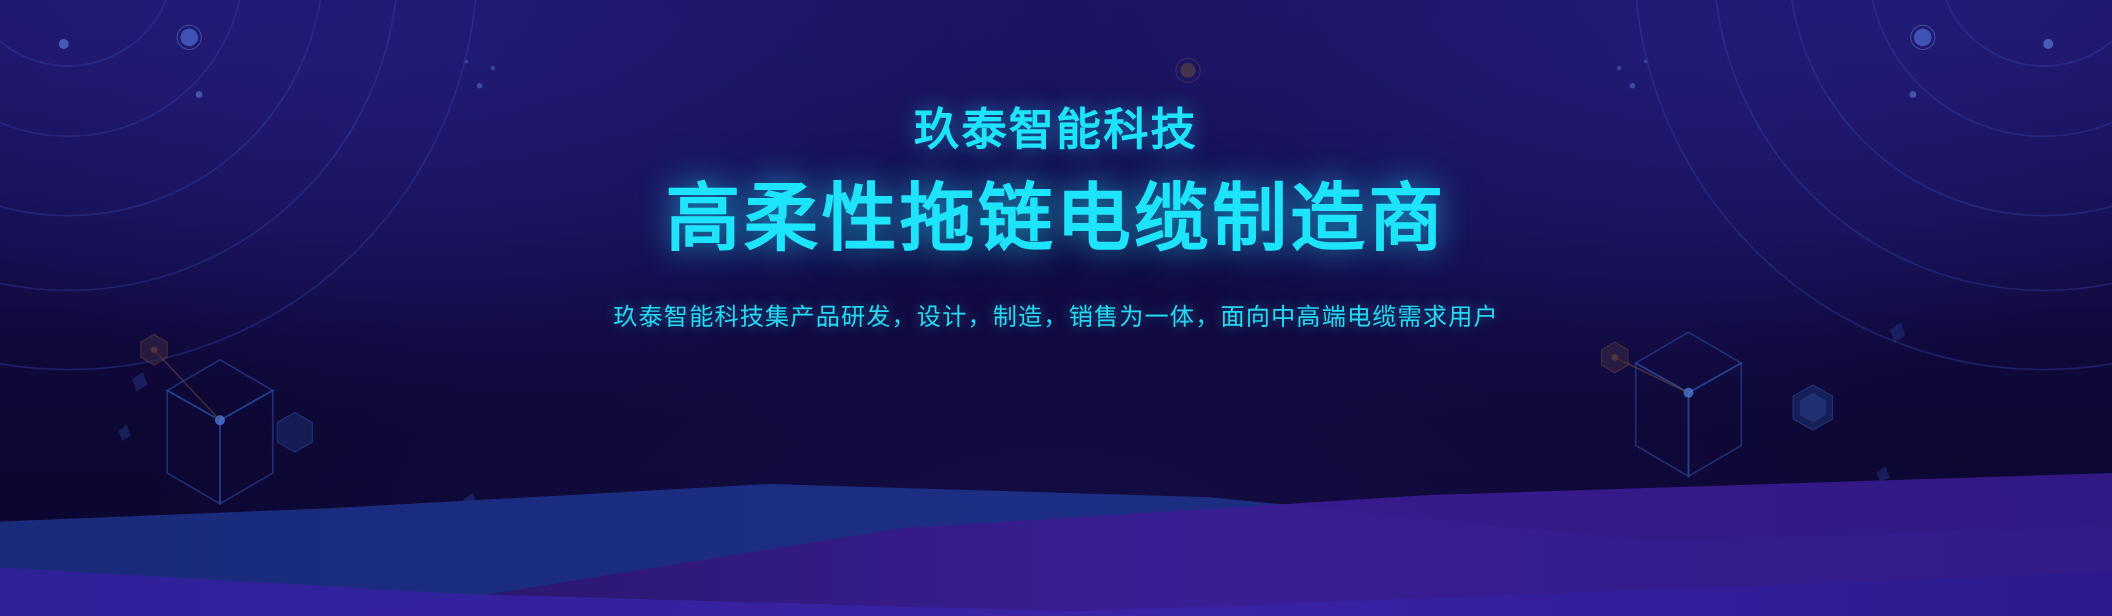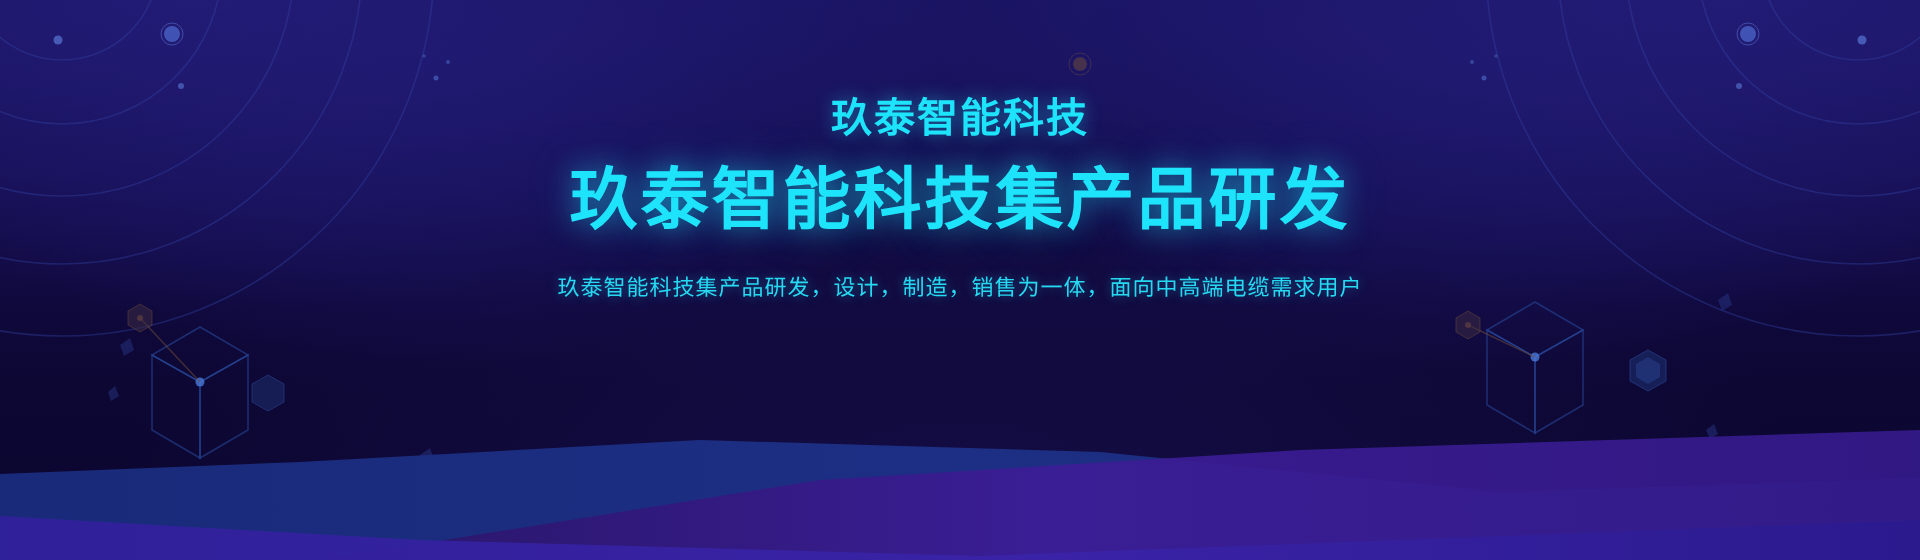--- a/index.html
+++ b/index.html
@@ -206,18 +206,18 @@
     </defs>
 
     <path d="M0 474 L300 462 L700 440 L1100 452 L1500 492 L1920 478 L1920 560 L0 560 Z" fill="url(#wBlue)"></path>
     <path d="M320 560 L820 480 L1300 450 L1920 430 L1920 560 Z" fill="url(#wPurple)" opacity="0.92"></path>
     <path d="M0 516 L420 540 L980 556 L1920 520 L1920 560 L0 560 Z" fill="url(#wViolet)" opacity="0.95"></path>
   </svg>
 
   <div class="content">
     <div class="eyebrow">玖泰智能科技</div>
 
-    <h1 class="headline">玖泰智能科技集产品研发</h1>
+    <h1 class="headline">高柔性拖链电缆制造商</h1>
 
     <p class="tagline">玖泰智能科技集产品研发，设计，制造，销售为一体，面向中高端电缆需求用户</p>
   </div>
 
 </div>
 
 </body></html>

